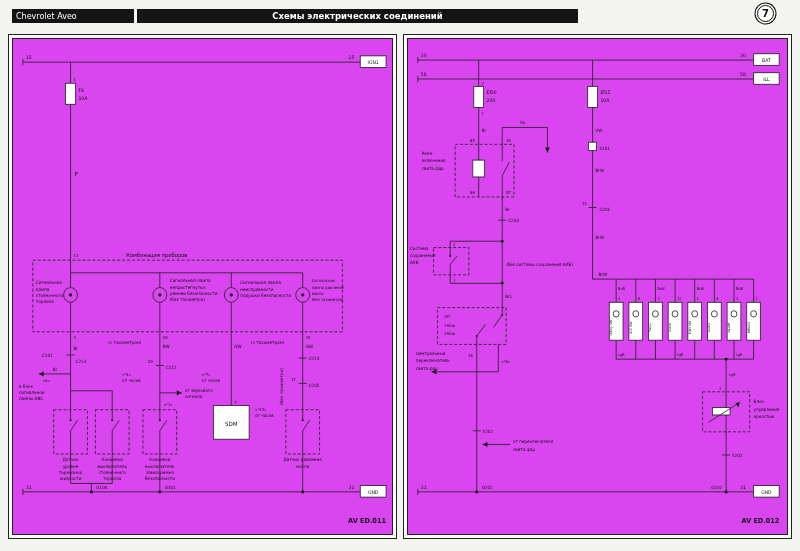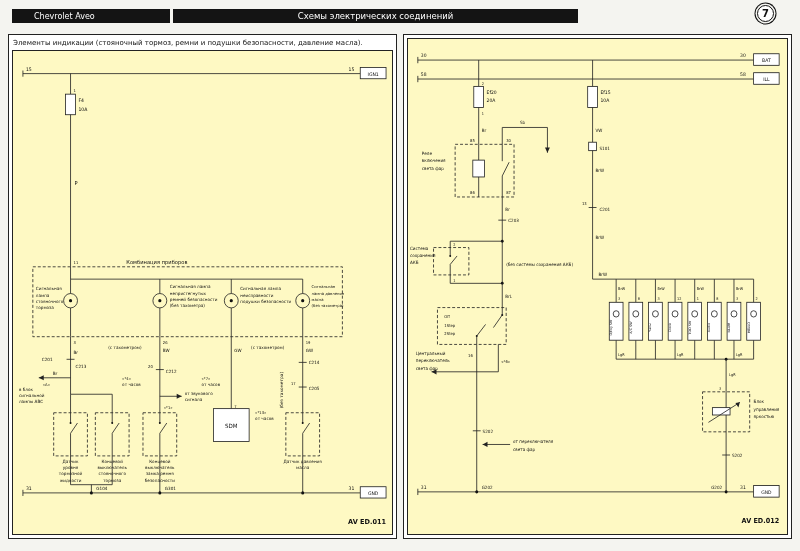--- a/index.html
+++ b/index.html
@@ -1,25 +1,25 @@
 <!DOCTYPE html>
 <html><head>
 <meta charset="utf-8">
 <style>
   *{box-sizing:border-box;margin:0;padding:0}
   html,body{width:800px;height:551px;}
   body{background:#f4f4f0;font-family:"DejaVu Sans",sans-serif;position:relative;overflow:hidden;color:#111}
   .header{position:absolute;top:9px;left:12px;width:566px;height:14px;display:flex}
-  .hbar-left{background:#141414;color:#fff;font-size:8px;display:flex;align-items:center;padding:0 22px;width:158px;white-space:nowrap}
-  .hbar-main{background:#141414;color:#fff;font-size:8.5px;font-weight:normal;display:flex;align-items:center;justify-content:center;flex:1;margin-left:3px;white-space:nowrap}
+  .hbar-left{background:#141414;color:#fff;font-size:8px;display:flex;align-items:center;padding:0 4px;width:122px;white-space:nowrap}
+  .hbar-main{background:#141414;color:#fff;font-size:8.5px;font-weight:bold;display:flex;align-items:center;justify-content:center;flex:1;margin-left:3px;white-space:nowrap}
   .page-circle{position:absolute;right:26px;top:5px;width:17px;height:17px;border:1.6px solid #111;border-radius:50%;background:#fff;display:flex;align-items:center;justify-content:center;font-size:10px;font-weight:bold;box-shadow:0 0 0 1.5px #f4f4f0,0 0 0 2.5px #111}
   .panels{position:absolute;top:34px;left:8px;right:8px;bottom:12px;display:flex;gap:6px}
   .panel{flex:1;border:1px solid #222;background:#fff;padding:3px;display:flex;flex-direction:column;min-width:0}
   .panel-title{font-size:7px;line-height:10px;padding:0 1px 2px;white-space:nowrap;overflow:hidden}
-  .diagram{flex:1;border:1px solid #222;position:relative;background:#fef9c3}
+  .diagram{flex:1;border:1px solid #222;position:relative;background:#d946ef}
   svg{display:block;width:100%;height:100%}
   svg text{fill:#111;font-family:"DejaVu Sans",sans-serif}
   .w{stroke:#222;stroke-width:.8;fill:none}
   .wd{stroke:#222;stroke-width:.8;fill:none;stroke-dasharray:3 2}
   .bx{stroke:#222;stroke-width:.8;fill:#fff}
   .t32{font-size:3.2px}.t35{font-size:3.5px}.t38{font-size:3.8px}.t4{font-size:4.2px}.t45{font-size:4.6px}.t5{font-size:5.2px}.t55{font-size:5.6px}
   .id{font-size:6.6px;font-weight:bold}
   .dot{fill:#111}
   .ah{fill:#222}
 </style>
@@ -28,21 +28,20 @@
 
 <div class="header">
   <div class="hbar-left">Chevrolet Aveo</div>
   <div class="hbar-main">Схемы электрических соединений</div>
 </div>
 <div class="page-circle">7</div>
 
 <div class="panels">
 
   <div class="panel">
-    <div class="panel-title">Элементы индикации (стояночный тормоз, ремни и подушки безопасности, давление масла).</div>
     <div class="diagram">
       <svg viewBox="0 0 382 470" preserveAspectRatio="none">
 
         <g>
           <line class="w" x1="10" y1="22" x2="350" y2="22"></line>
           <line class="w" x1="10" y1="19" x2="10" y2="25"></line>
           <text class="t45" x="13" y="19">15</text>
           <text class="t45" x="344" y="19" text-anchor="end">15</text>
           <rect class="bx" x="350" y="16" width="26" height="11"></rect>
           <text class="t45" x="363" y="24" text-anchor="middle">IGN1</text>

